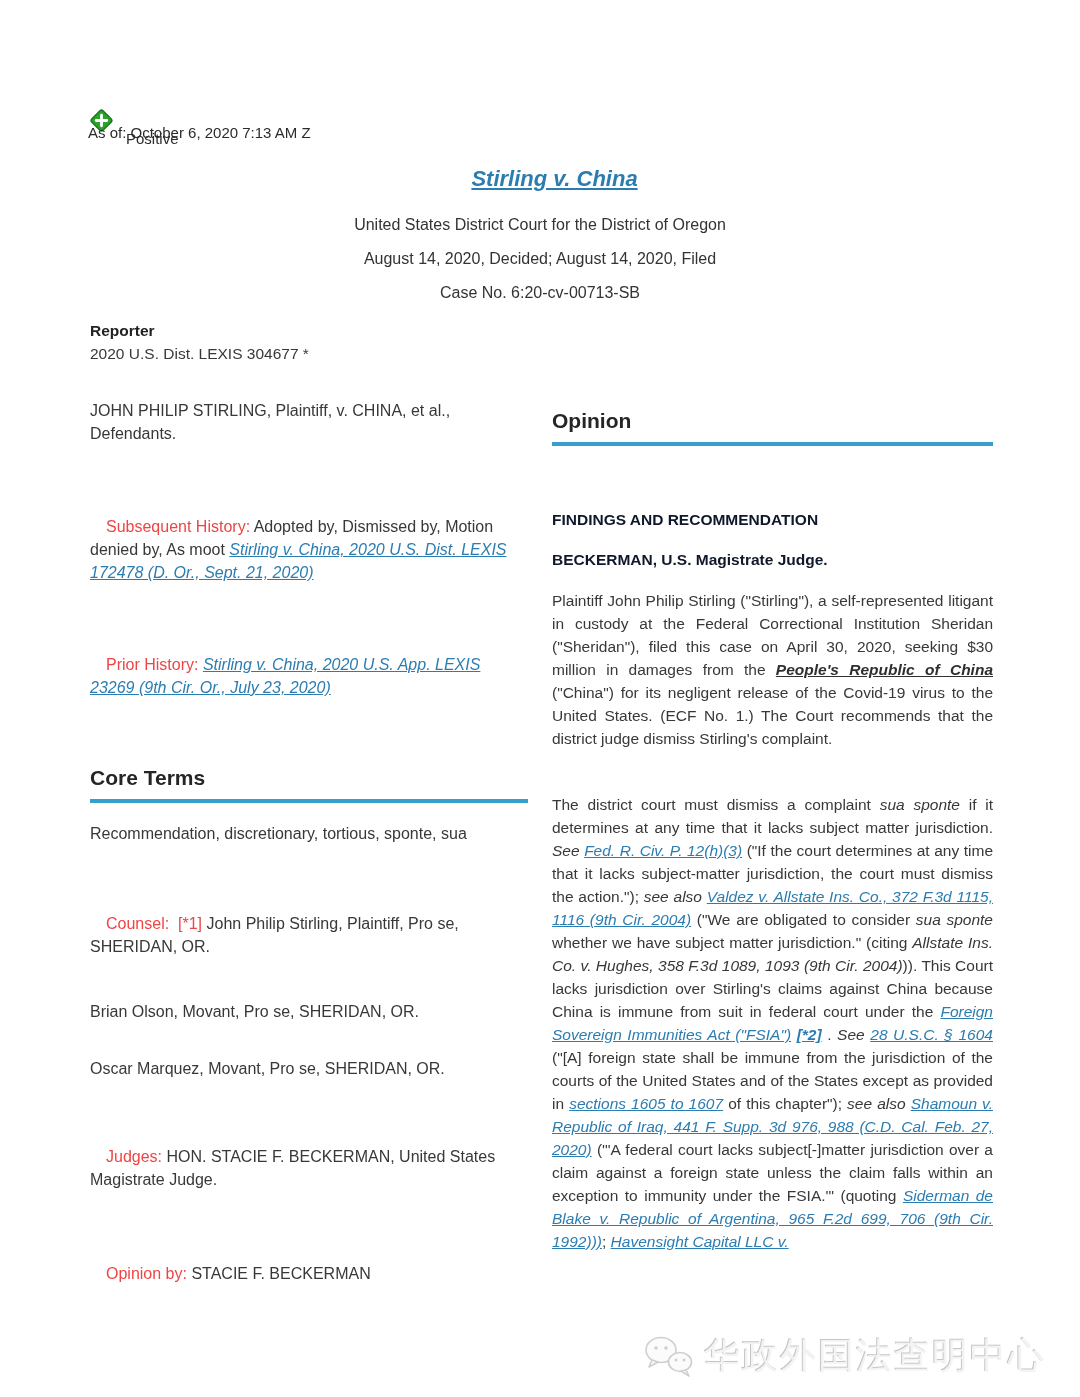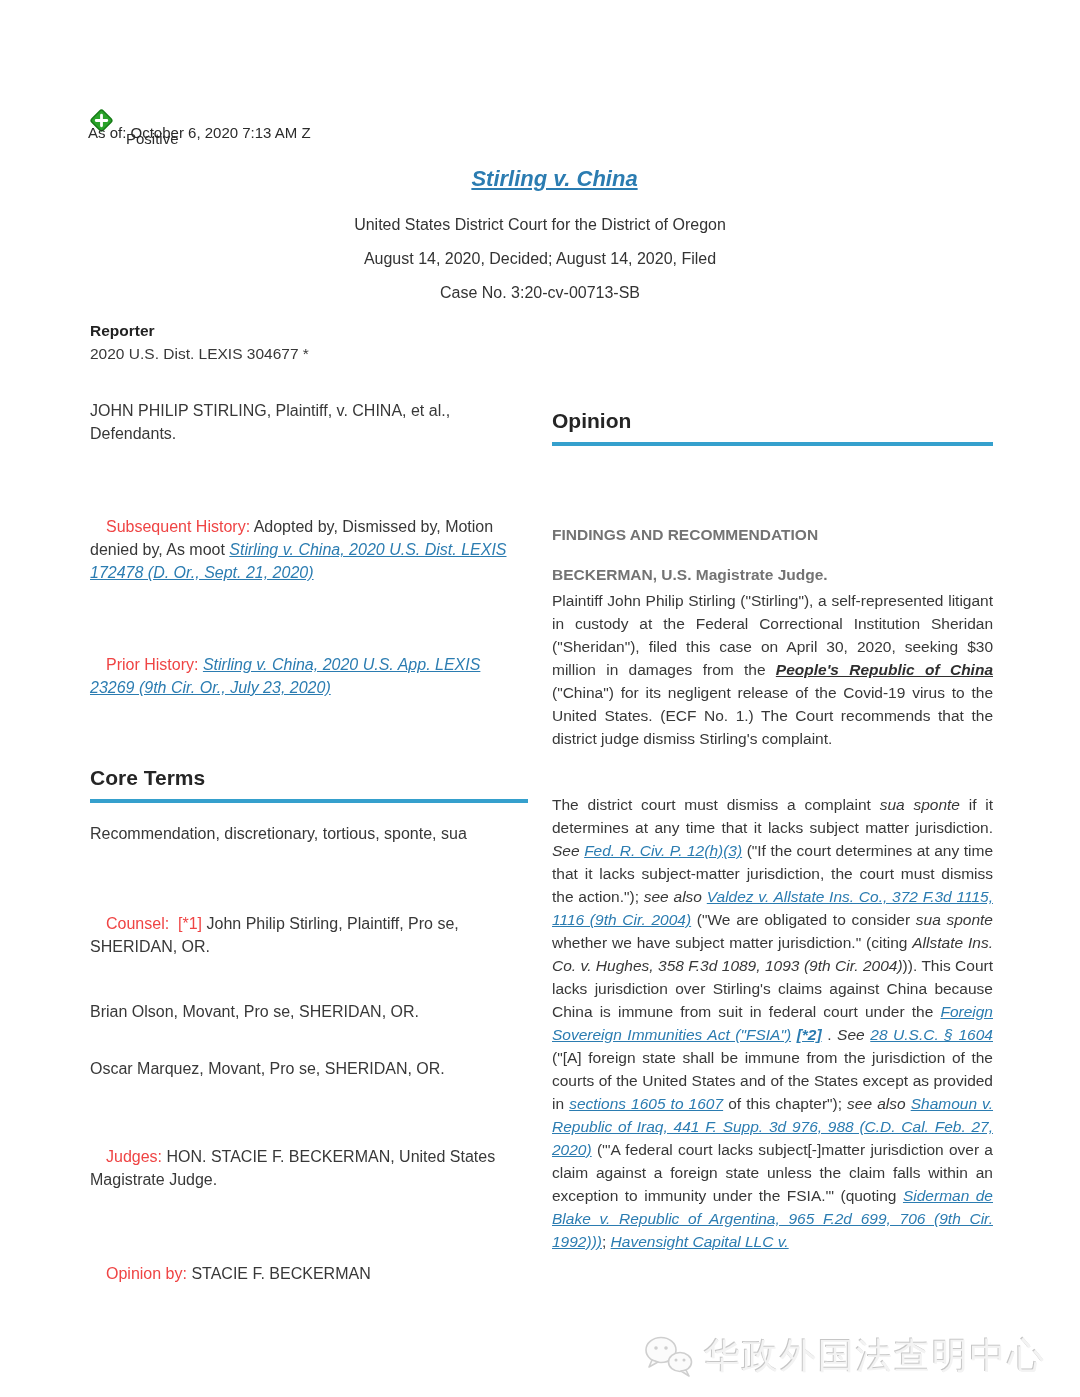--- a/index.html
+++ b/index.html
@@ -31,21 +31,21 @@
   .case-line{top:284px;}
   .reporter-label{position:absolute;left:90px;top:322px;font-size:15.5px;font-weight:bold;color:#222;}
   .reporter-value{position:absolute;left:90px;top:345px;font-size:15.5px;}
   
   .col{position:absolute;top:0;height:100%;}
   .col.left{left:90px;width:438px;}
   .col.right{left:552px;width:441px;}
   .block{position:absolute;left:0;width:100%;font-size:16px;line-height:23px;}
   .col.right .block{font-size:15.5px;}
   .just{text-align:justify;text-justify:inter-word;}
-  .bold{font-weight:bold;color:#737373;margin-top:15px;}
+  .bold{font-weight:bold;color:#0f172a;}
   .section-heading span{font-size:21px;font-weight:bold;color:#252525;line-height:26px;}
   .section-heading .rule{height:4px;background:var(--rule-blue);margin-top:8px;width:100%;}
   
   .seg-b{font-weight:normal;color:#ef4444;margin-left:16px;}
   .seg-i{font-style:italic;}
   .seg-l{color:var(--link-blue);font-style:italic;text-decoration:underline;cursor:pointer;}
   .seg-lb{color:var(--link-blue);font-style:italic;font-weight:bold;text-decoration:underline;cursor:pointer;}
   .seg-ebu{font-weight:bold;font-style:italic;text-decoration:underline;color:#2f2f2f;}
   
   .watermark{position:absolute;right:34px;bottom:16px;display:flex;align-items:center;gap:8px;text-align:center;}
@@ -71,21 +71,21 @@
   </div>
 
   <div class="as-of">As of: October 6, 2020 7:13 AM Z</div>
 
   <div class="title">
     <span>Stirling v. China</span>
   </div>
 
   <div class="center-line court-line">United States District Court for the District of Oregon</div>
   <div class="center-line date-line">August 14, 2020, Decided; August 14, 2020, Filed</div>
-  <div class="center-line case-line">Case No. 3:20-cv-00713-SB</div>
+  <div class="center-line case-line">Case No. 6:20-cv-00713-SB</div>
 
   <div class="reporter-label">Reporter</div>
   <div class="reporter-value">2020 U.S. Dist. LEXIS 304677 *</div>
 
   <div class="col left">
     <div class="block" style="top:399px">JOHN PHILIP STIRLING, Plaintiff, v. CHINA, et al., Defendants.</div>
     <div class="block" style="top:515px"><span class="seg-b">Subsequent History: </span><span class="seg-p">Adopted by, Dismissed by, Motion denied by, As moot </span><span class="seg-l">Stirling v. China, 2020 U.S. Dist. LEXIS 172478 (D. Or., Sept. 21, 2020)</span></div>
     <div class="block" style="top:653px"><span class="seg-b">Prior History: </span><span class="seg-l">Stirling v. China, 2020 U.S. App. LEXIS 23269 (9th Cir. Or., July 23, 2020)</span></div>
     <div class="block section-heading" style="top:765px">
       <span>Core Terms</span>

